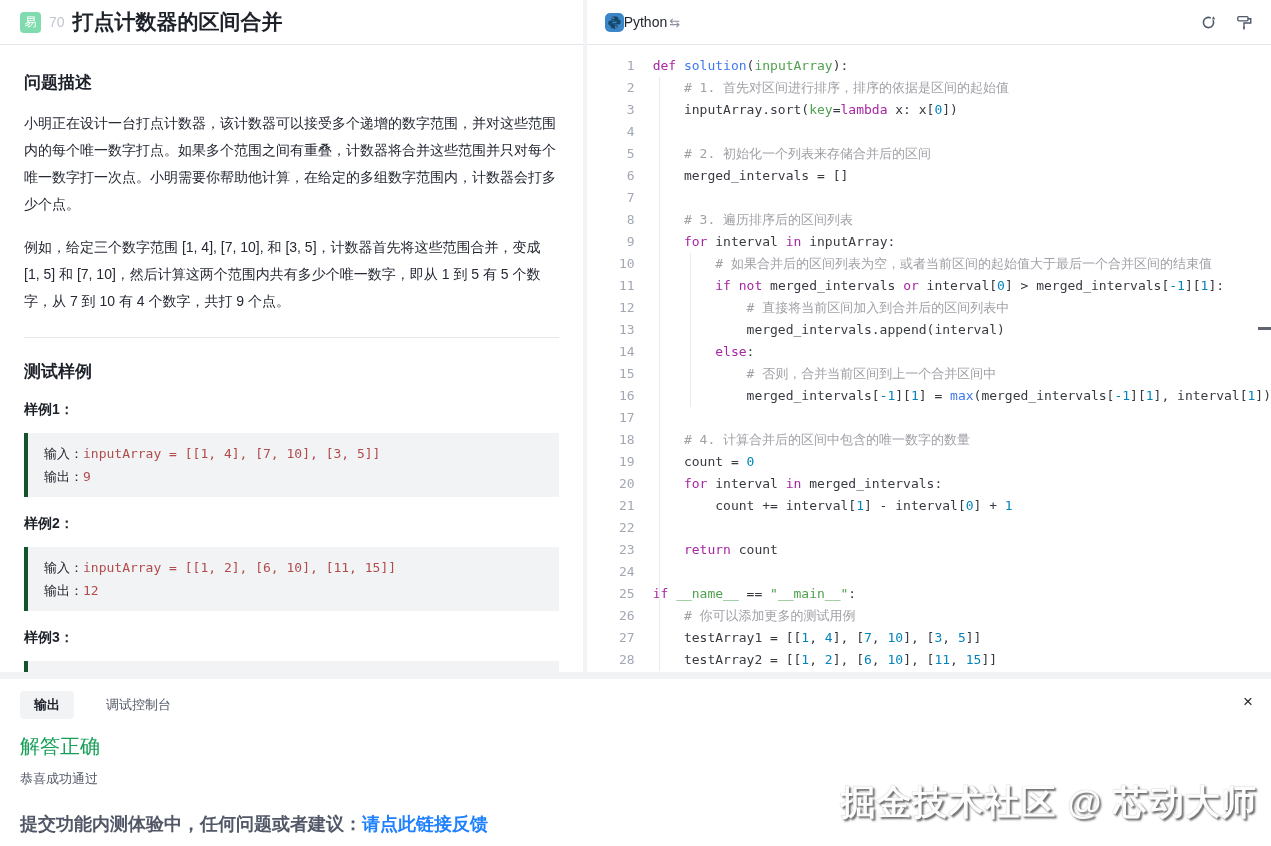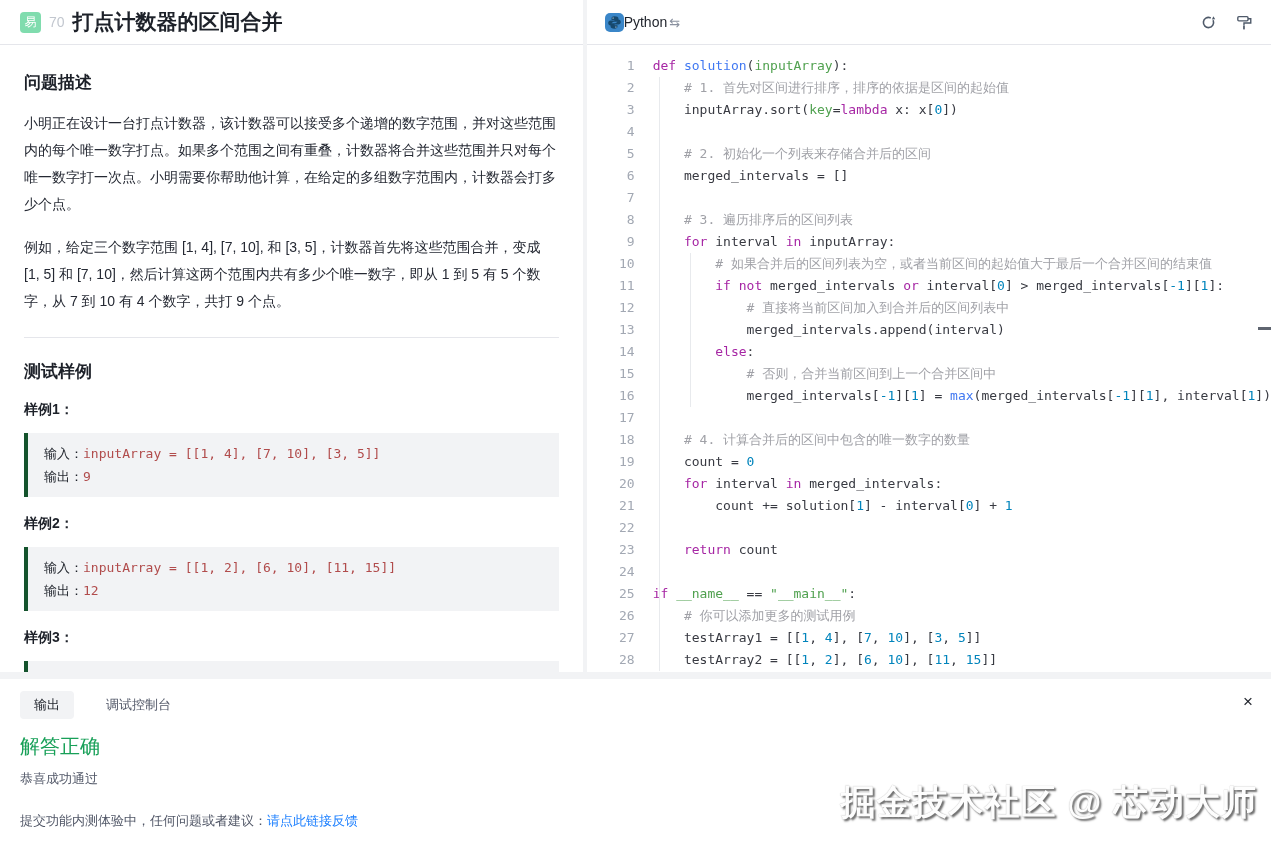--- a/index.html
+++ b/index.html
@@ -55,25 +55,25 @@
   .indent-guide { position:absolute; width:1px; background:#e8eaed; }
   .guide-0 { left:72px; top:32px; height:594px; }
   .guide-1 { left:103px; top:208px; height:154px; }
   .scroll-dash { position:absolute; right:0; top:327px; width:13px; height:3px; background:#5f6570; }
 
   
   .h-divider { height:7px; background:#f2f3f5; }
   .console { height:167px; position:relative; background:#fff; }
   .console-tabs { display:flex; align-items:center; padding:12px 20px 0 20px; gap:18px; }
   .console-tab { font-size:13px; color:#515767; cursor:pointer; padding:5px 14px; border-radius:4px; }
-  .console-tab.active { background:#f2f3f5; color:#1d2129; font-weight:normal; }
+  .console-tab.active { background:#f2f3f5; color:#1d2129; font-weight:bold; }
   .console-close { position:absolute; right:18px; top:14px; font-size:17px; color:#1d2129; cursor:pointer; line-height:1; }
   .result-title { margin:14px 0 0 20px; font-size:20px; color:#18a058; font-weight:500; }
   .result-sub { margin:10px 0 0 20px; font-size:13px; color:#515767; }
-  .feedback { margin:24px 0 0 20px; font-size:13px; color:#515767; }
+  .feedback { margin:24px 0 0 20px; font-size:18px; color:#515767;font-weight:bold; }
   .feedback a { color:#1e80ff; text-decoration:none; }
   .watermark { position:absolute; right:14px; bottom:20px; font-size:35px; font-weight:bold;
     letter-spacing:1px; color:#fdfdfd;
     text-shadow:2px 2px 2px #6e6e6e, 0 0 1px #aaa; }
 </style>
 </head>
 <body>
 
 <div class="main">
 
@@ -159,21 +159,21 @@
           <div class="cl"><span class="ln">11</span><span class="lc"><span class="tok-p">        </span><span class="tok-k">if</span><span class="tok-p"> </span><span class="tok-k">not</span><span class="tok-p"> merged_intervals </span><span class="tok-k">or</span><span class="tok-p"> interval[</span><span class="tok-n">0</span><span class="tok-p">] &gt; merged_intervals[</span><span class="tok-n">-1</span><span class="tok-p">][</span><span class="tok-n">1</span><span class="tok-p">]:</span></span></div>
           <div class="cl"><span class="ln">12</span><span class="lc"><span class="tok-p">            </span><span class="tok-c"># 直接将当前区间加入到合并后的区间列表中</span></span></div>
           <div class="cl"><span class="ln">13</span><span class="lc"><span class="tok-p">            merged_intervals.append(interval)</span></span></div>
           <div class="cl"><span class="ln">14</span><span class="lc"><span class="tok-p">        </span><span class="tok-k">else</span><span class="tok-p">:</span></span></div>
           <div class="cl"><span class="ln">15</span><span class="lc"><span class="tok-p">            </span><span class="tok-c"># 否则，合并当前区间到上一个合并区间中</span></span></div>
           <div class="cl"><span class="ln">16</span><span class="lc"><span class="tok-p">            merged_intervals[</span><span class="tok-n">-1</span><span class="tok-p">][</span><span class="tok-n">1</span><span class="tok-p">] = </span><span class="tok-f">max</span><span class="tok-p">(merged_intervals[</span><span class="tok-n">-1</span><span class="tok-p">][</span><span class="tok-n">1</span><span class="tok-p">], interval[</span><span class="tok-n">1</span><span class="tok-p">])</span></span></div>
           <div class="cl"><span class="ln">17</span><span class="lc"></span></div>
           <div class="cl"><span class="ln">18</span><span class="lc"><span class="tok-p">    </span><span class="tok-c"># 4. 计算合并后的区间中包含的唯一数字的数量</span></span></div>
           <div class="cl"><span class="ln">19</span><span class="lc"><span class="tok-p">    count = </span><span class="tok-n">0</span></span></div>
           <div class="cl"><span class="ln">20</span><span class="lc"><span class="tok-p">    </span><span class="tok-k">for</span><span class="tok-p"> interval </span><span class="tok-k">in</span><span class="tok-p"> merged_intervals:</span></span></div>
-          <div class="cl"><span class="ln">21</span><span class="lc"><span class="tok-p">        count += solution[</span><span class="tok-n">1</span><span class="tok-p">] - interval[</span><span class="tok-n">0</span><span class="tok-p">] + </span><span class="tok-n">1</span></span></div>
+          <div class="cl"><span class="ln">21</span><span class="lc"><span class="tok-p">        count += interval[</span><span class="tok-n">1</span><span class="tok-p">] - interval[</span><span class="tok-n">0</span><span class="tok-p">] + </span><span class="tok-n">1</span></span></div>
           <div class="cl"><span class="ln">22</span><span class="lc"></span></div>
           <div class="cl"><span class="ln">23</span><span class="lc"><span class="tok-p">    </span><span class="tok-k">return</span><span class="tok-p"> count</span></span></div>
           <div class="cl"><span class="ln">24</span><span class="lc"></span></div>
           <div class="cl"><span class="ln">25</span><span class="lc"><span class="tok-k">if</span><span class="tok-p"> </span><span class="tok-v">__name__</span><span class="tok-p"> == </span><span class="tok-s">"__main__"</span><span class="tok-p">:</span></span></div>
           <div class="cl"><span class="ln">26</span><span class="lc"><span class="tok-p">    </span><span class="tok-c"># 你可以添加更多的测试用例</span></span></div>
           <div class="cl"><span class="ln">27</span><span class="lc"><span class="tok-p">    testArray1 = [[</span><span class="tok-n">1</span><span class="tok-p">, </span><span class="tok-n">4</span><span class="tok-p">], [</span><span class="tok-n">7</span><span class="tok-p">, </span><span class="tok-n">10</span><span class="tok-p">], [</span><span class="tok-n">3</span><span class="tok-p">, </span><span class="tok-n">5</span><span class="tok-p">]]</span></span></div>
           <div class="cl"><span class="ln">28</span><span class="lc"><span class="tok-p">    testArray2 = [[</span><span class="tok-n">1</span><span class="tok-p">, </span><span class="tok-n">2</span><span class="tok-p">], [</span><span class="tok-n">6</span><span class="tok-p">, </span><span class="tok-n">10</span><span class="tok-p">], [</span><span class="tok-n">11</span><span class="tok-p">, </span><span class="tok-n">15</span><span class="tok-p">]]</span></span></div>
         </div>
     </div>
     <div class="scroll-dash"></div>

